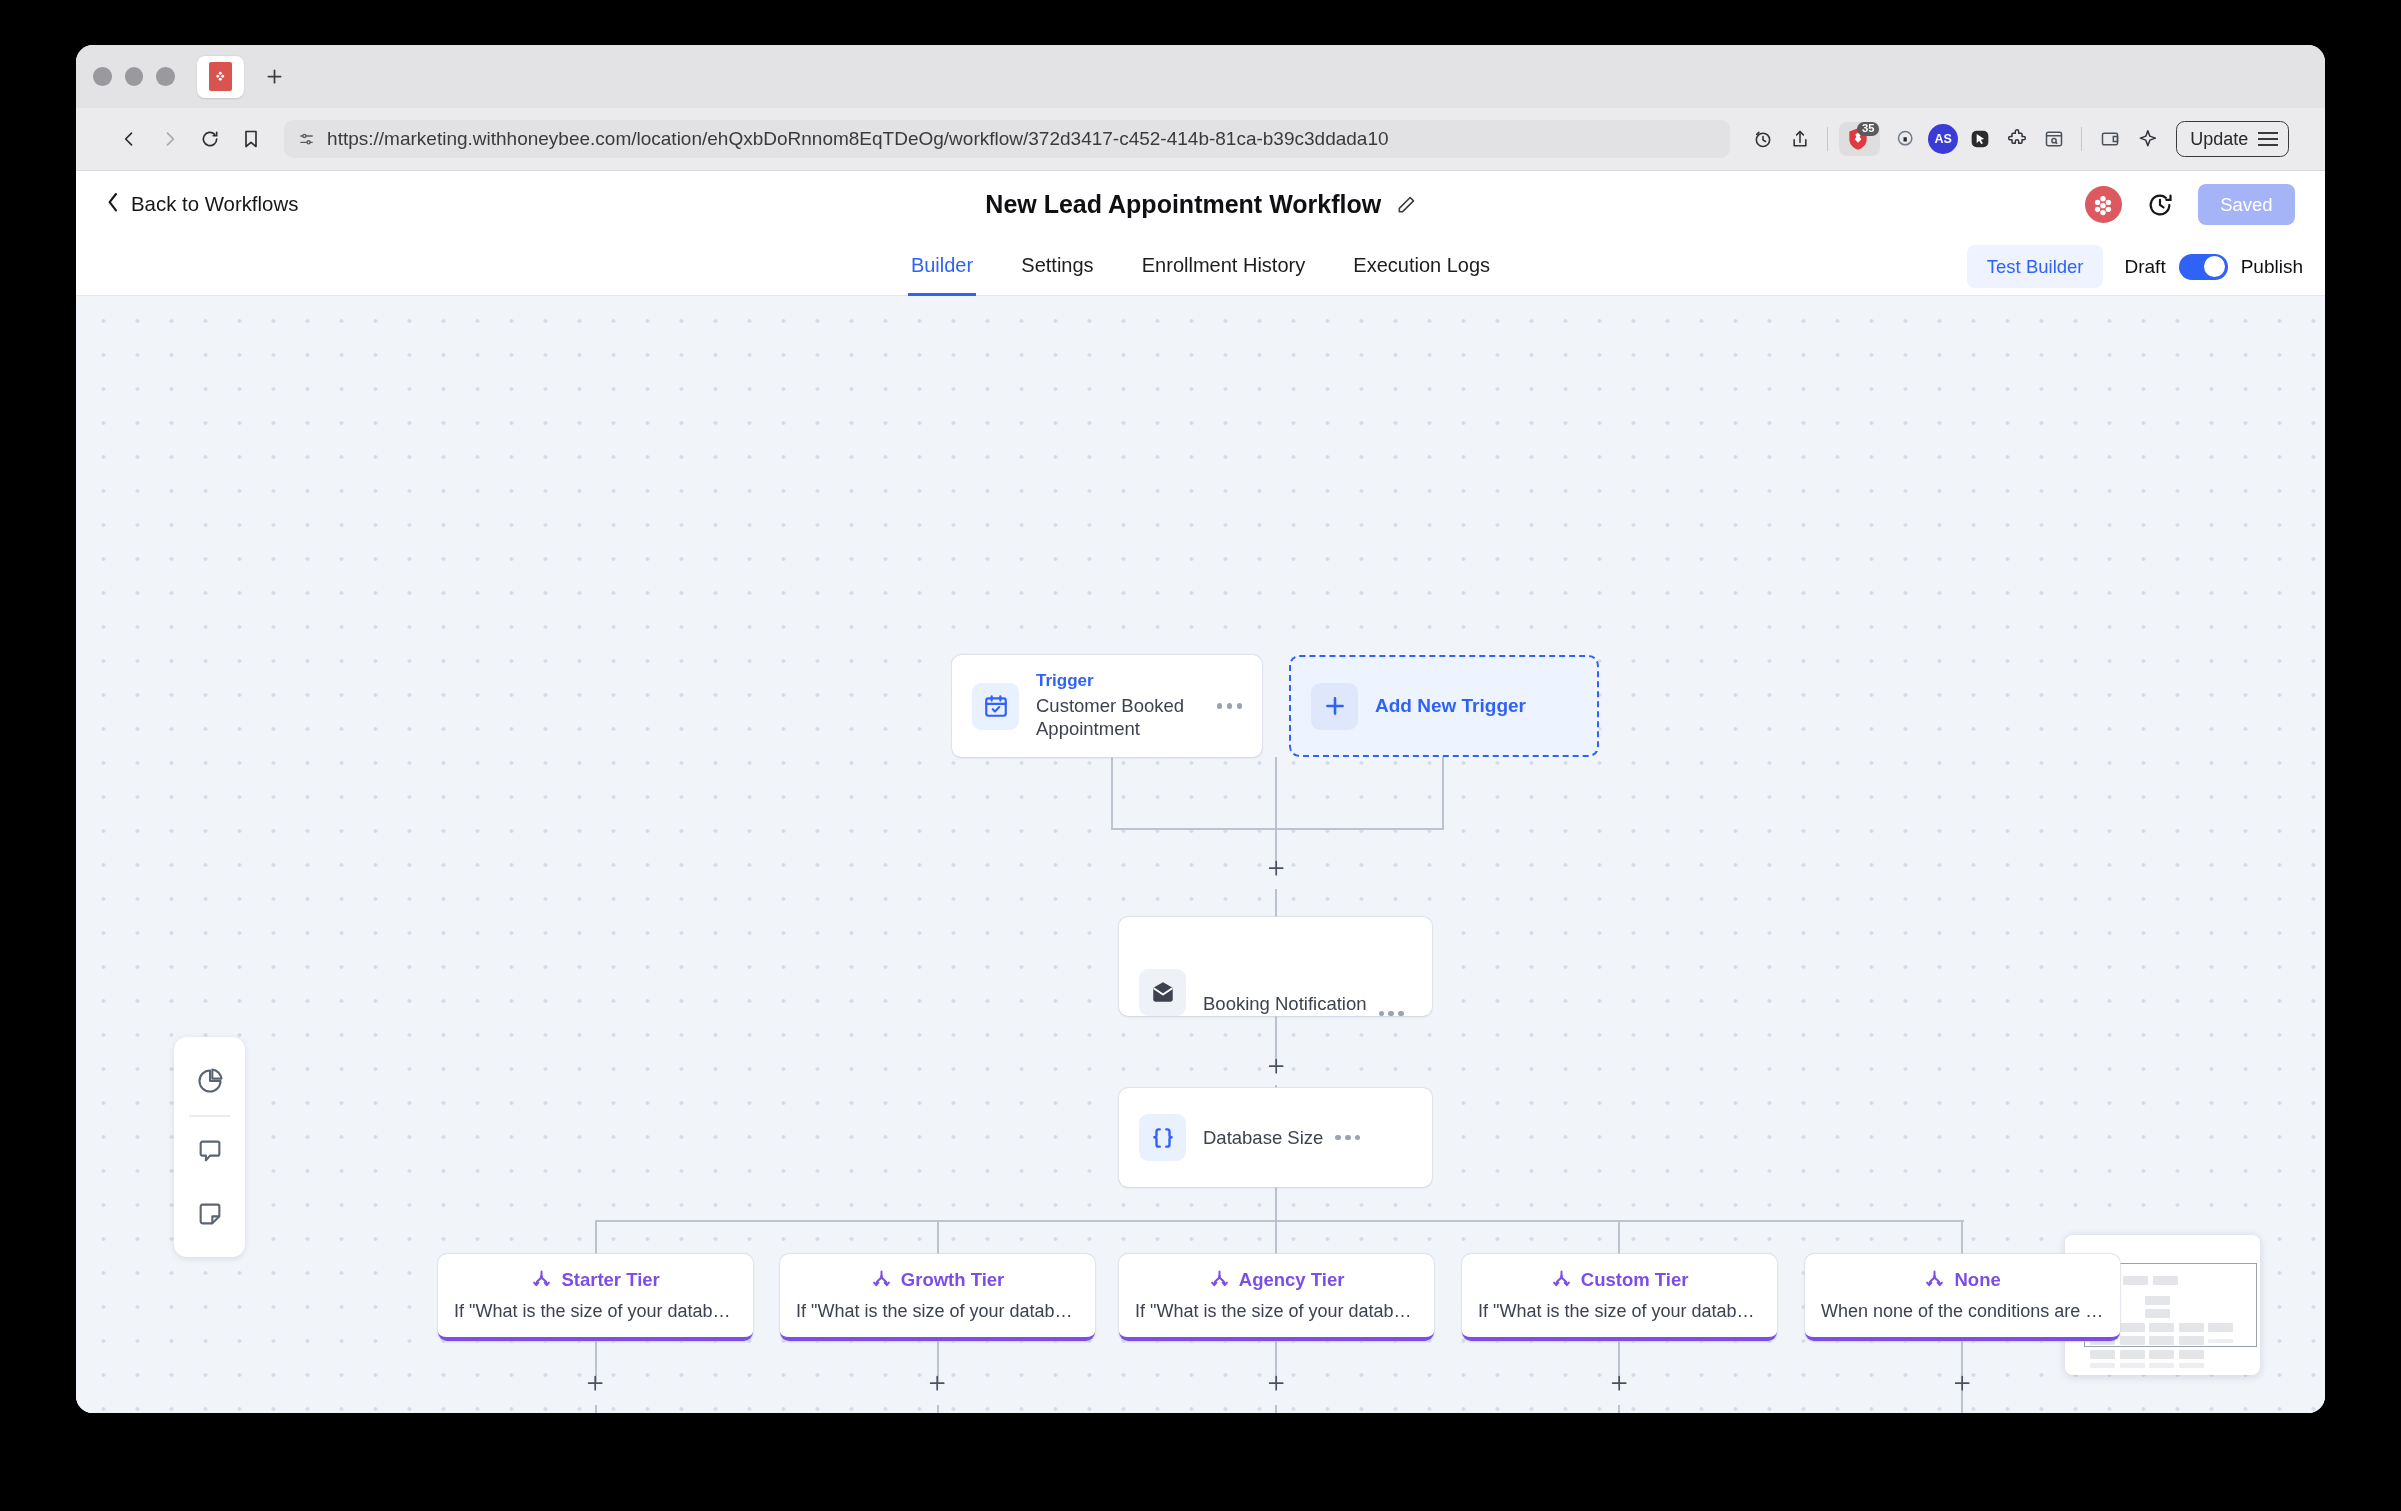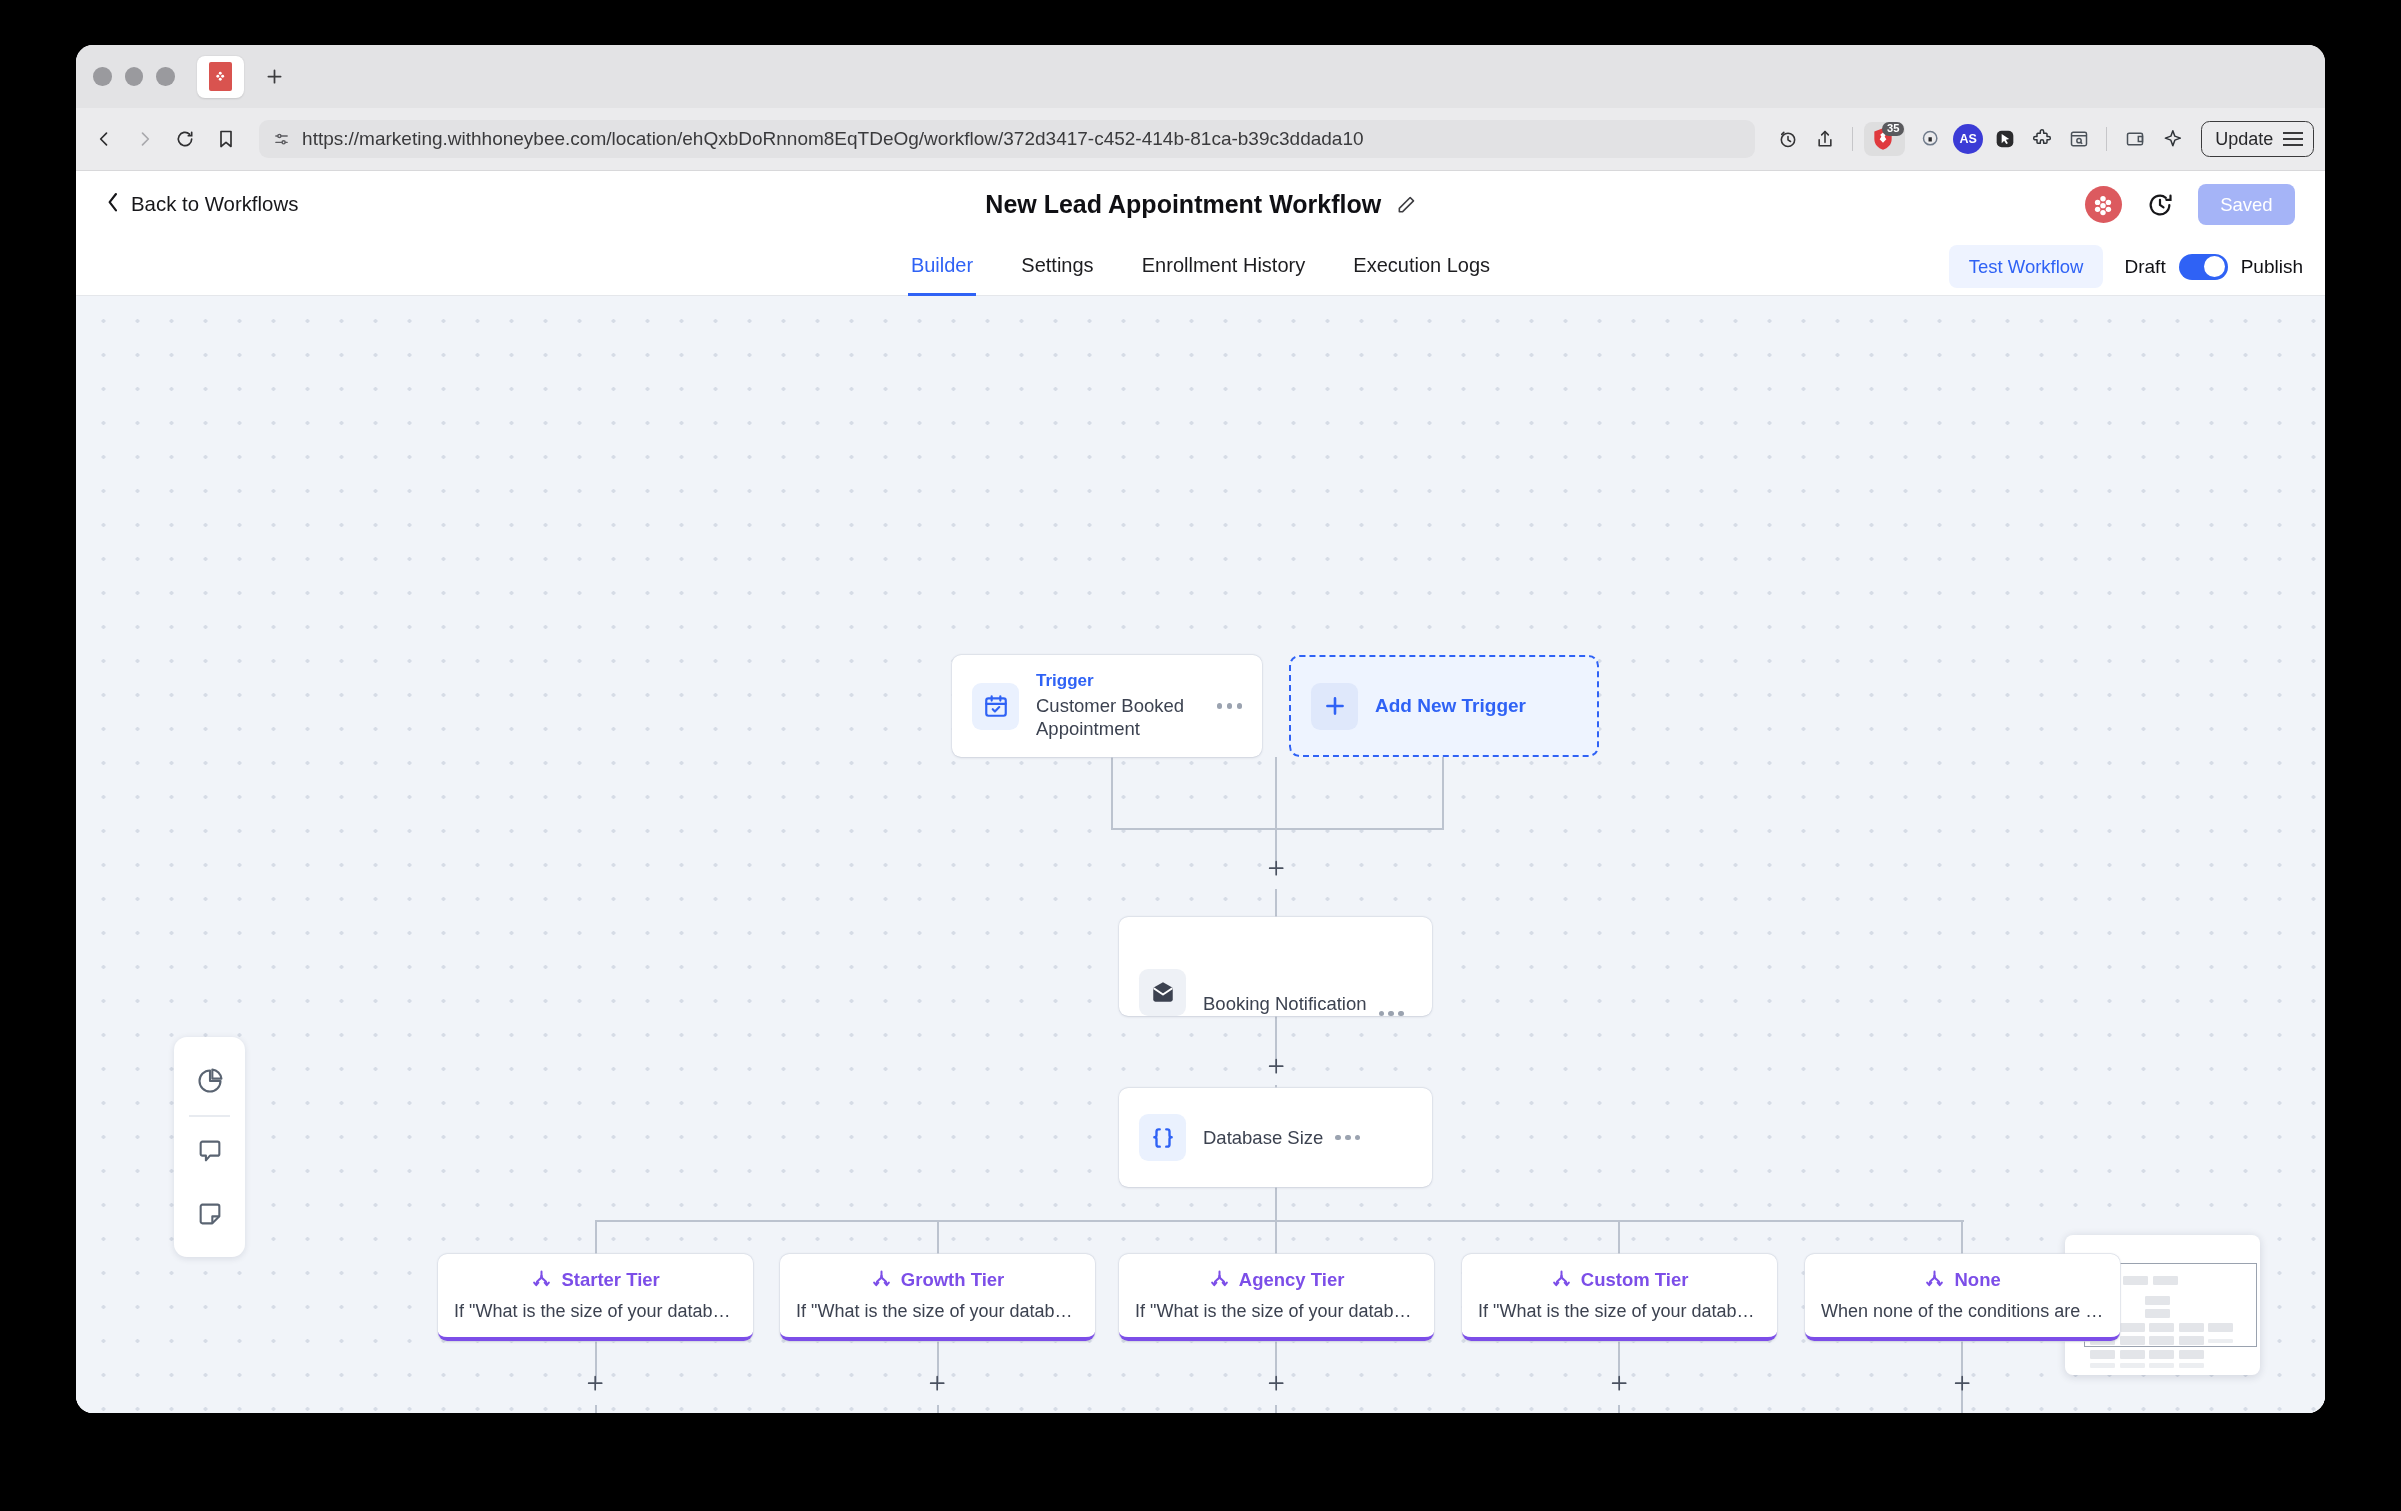--- a/index.html
+++ b/index.html
@@ -56,21 +56,21 @@
     display: flex; align-items: center; justify-content: center;
     color: #3c3c3e;
   }
   .newtab svg { width: 21px; height: 21px; }
 
   
   .toolbar {
     height: 63px;
     background: #ebebed;
     display: flex; align-items: center;
-    padding: 0 11px;
+    padding: 0 36px;
     gap: 6.6px;
     flex: none;
     border-bottom: 0.7px solid #d8d8da;
   }
   .navbtn {
     width: 34px; height: 34px;
     display: flex; align-items: center; justify-content: center;
     color: #2f2f31;
   }
   .navbtn.dim { color: #a9a9ad; }
@@ -514,21 +514,21 @@
     </div>
 
     <div class="tabbar">
       <div class="tabs">
         <div class="tab-item active">Builder</div>
         <div class="tab-item">Settings</div>
         <div class="tab-item">Enrollment History</div>
         <div class="tab-item">Execution Logs</div>
       </div>
       <div class="tabbar-right">
-        <button class="test-btn">Test Workflow</button>
+        <button class="test-btn">Test Builder</button>
         <div class="toggle-group">
           <span>Draft</span>
           <span class="switch"></span>
           <span>Publish</span>
         </div>
       </div>
     </div>
 
     <div class="canvas">
 

